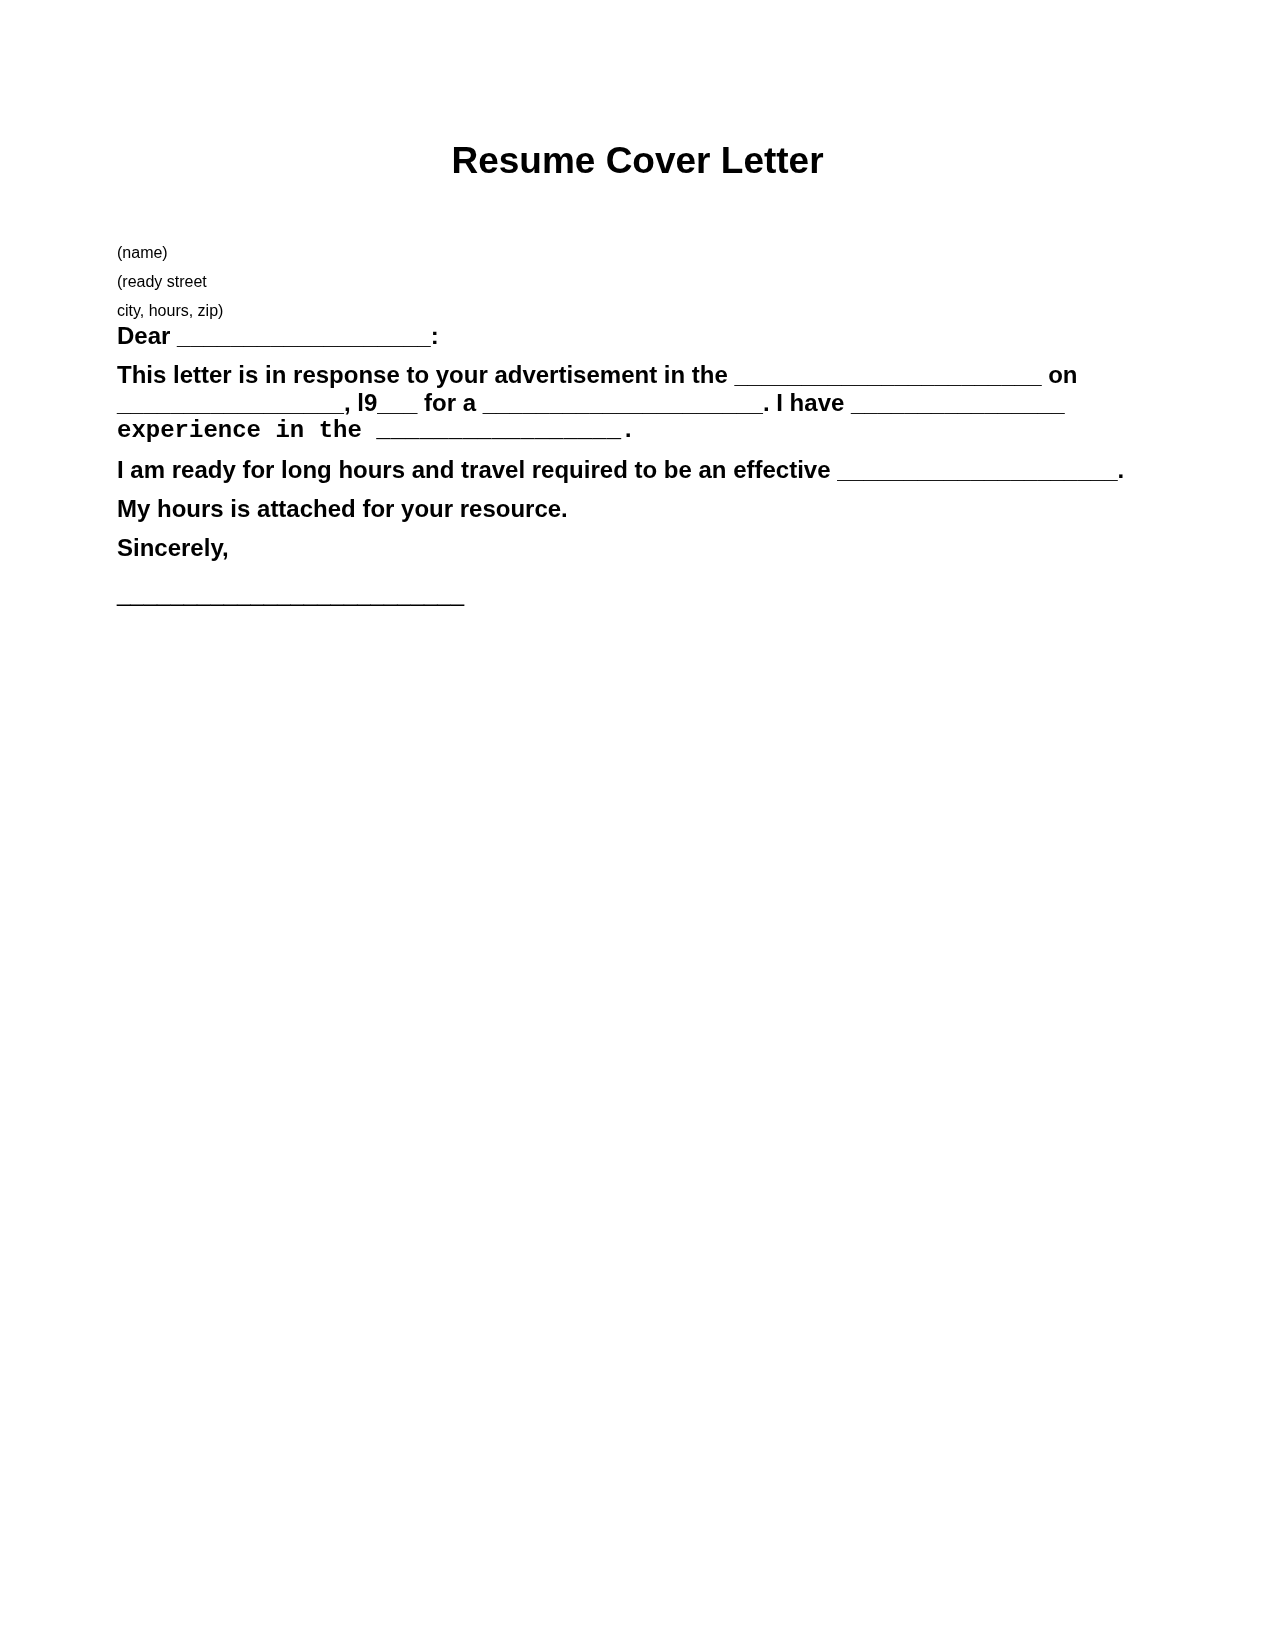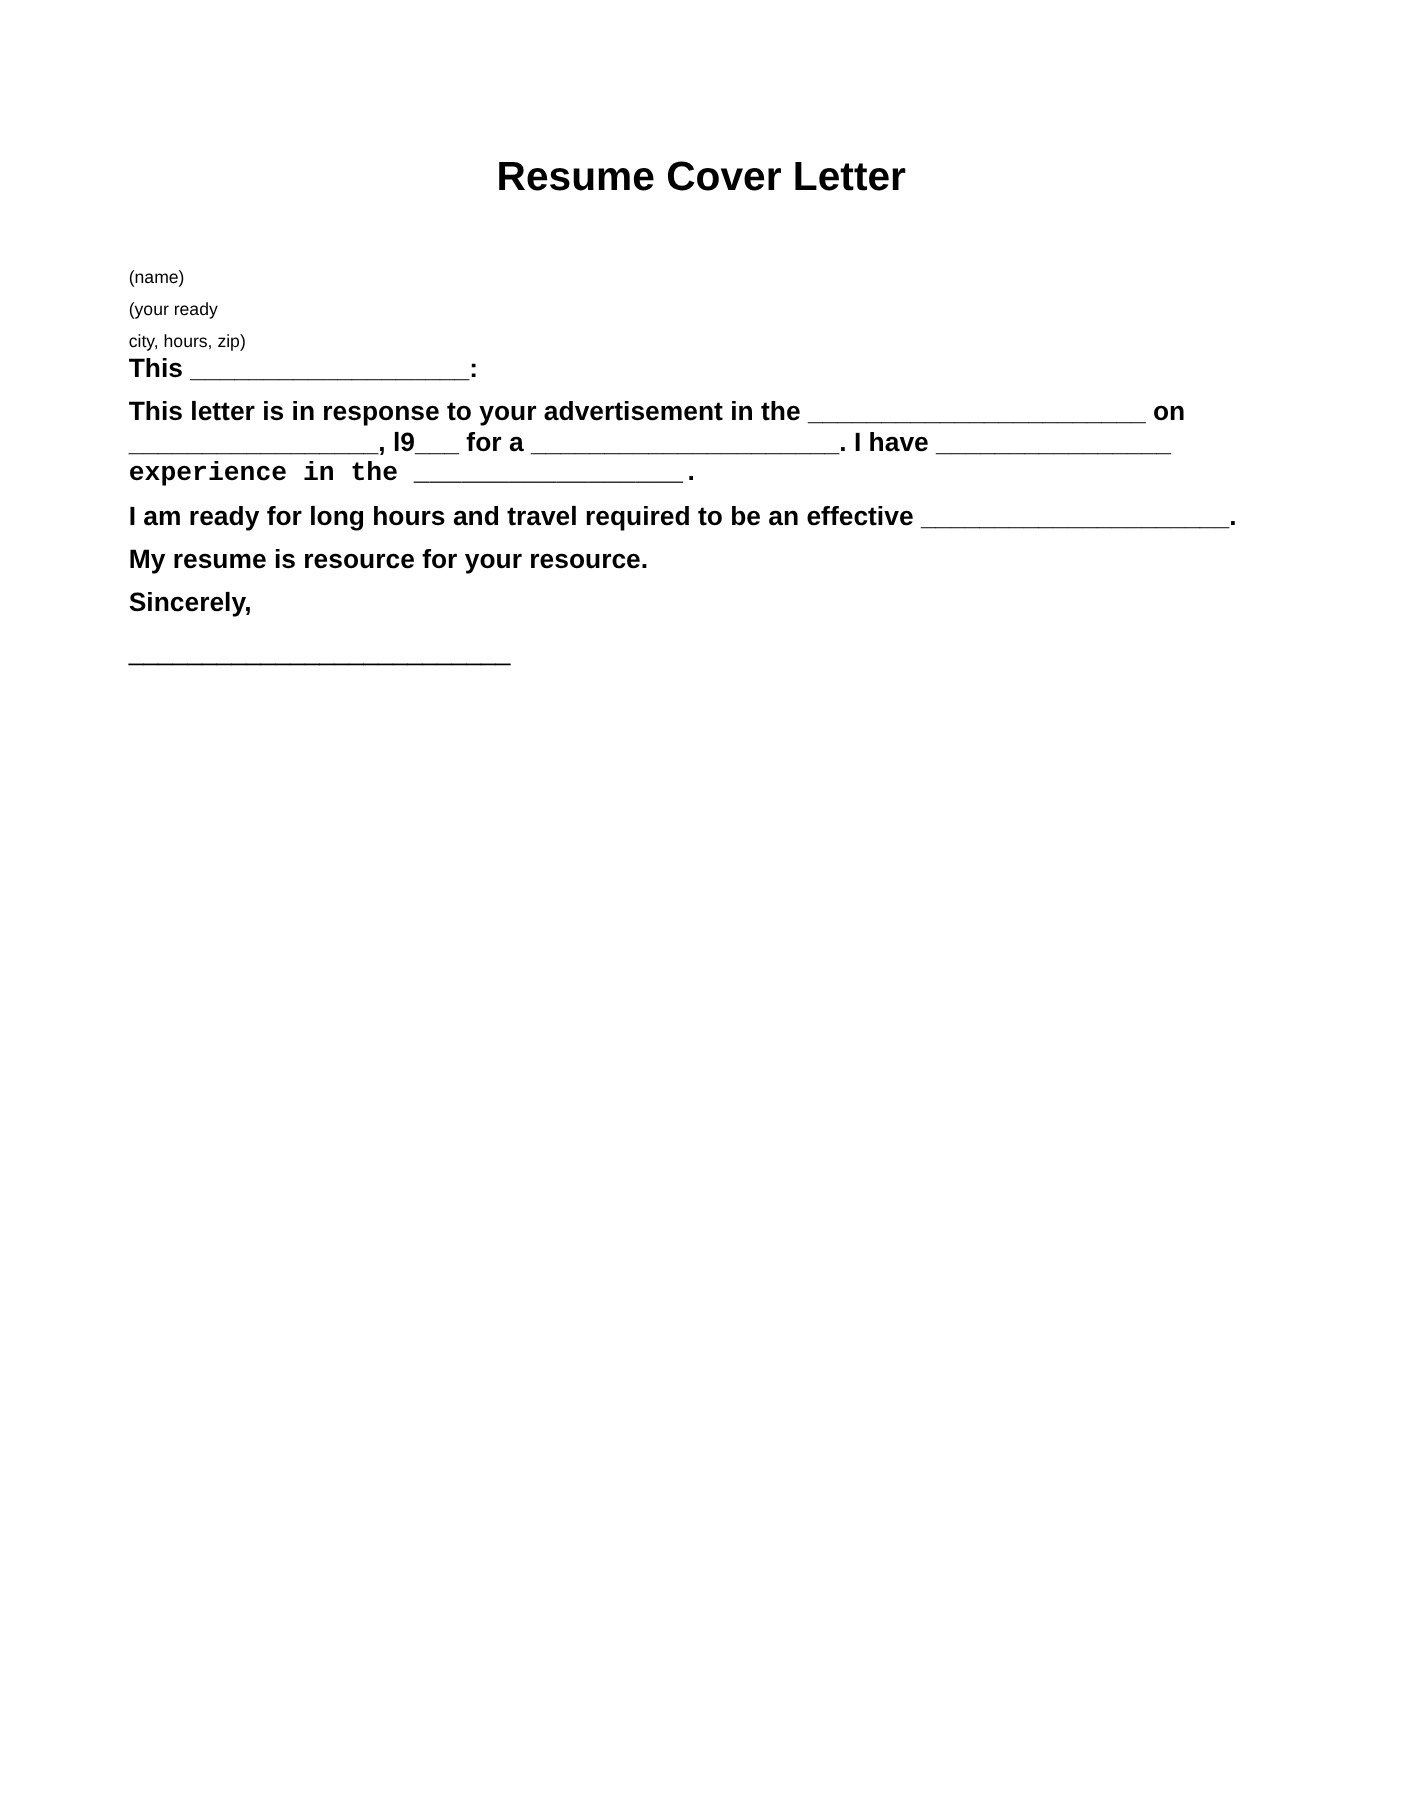--- a/index.html
+++ b/index.html
@@ -9,27 +9,27 @@
   .line { position: absolute; left: 117px; font-size: 24px; font-weight: bold; white-space: pre; line-height: 29px; }
 </style>
 </head>
 <body>
 
 <div>
   <div class="title">Resume Cover Letter</div>
 
   <div class="addr">
     <div>(name)</div>
-    <div>(your ready</div>
+    <div>(ready street</div>
     <div>city, hours, zip)</div>
   </div>
 
-  <div class="line" style="top:321px;">This ___________________:</div>
+  <div class="line" style="top:321px;">Dear ___________________:</div>
 
   <div class="line" style="top:360px;">This letter is in response to your advertisement in the _______________________ on</div>
   <div class="line" style="top:388px;text-align:right;">_________________, l9___ for a _____________________. I have ________________</div>
   <div class="line" style="top:416px;font-family:Liberation Mono, monospace;">experience in the _________________.</div>
 
   <div class="line" style="top:455px;">I am ready for long hours and travel required to be an effective _____________________.</div>
-  <div class="line" style="top:494px;">My resume is resource for your resource.</div>
+  <div class="line" style="top:494px;">My hours is attached for your resource.</div>
   <div class="line" style="top:533px;">Sincerely,</div>
   <div class="line" style="top:578px; font-weight:normal;">__________________________</div>
 </div>
 
 </body></html>

